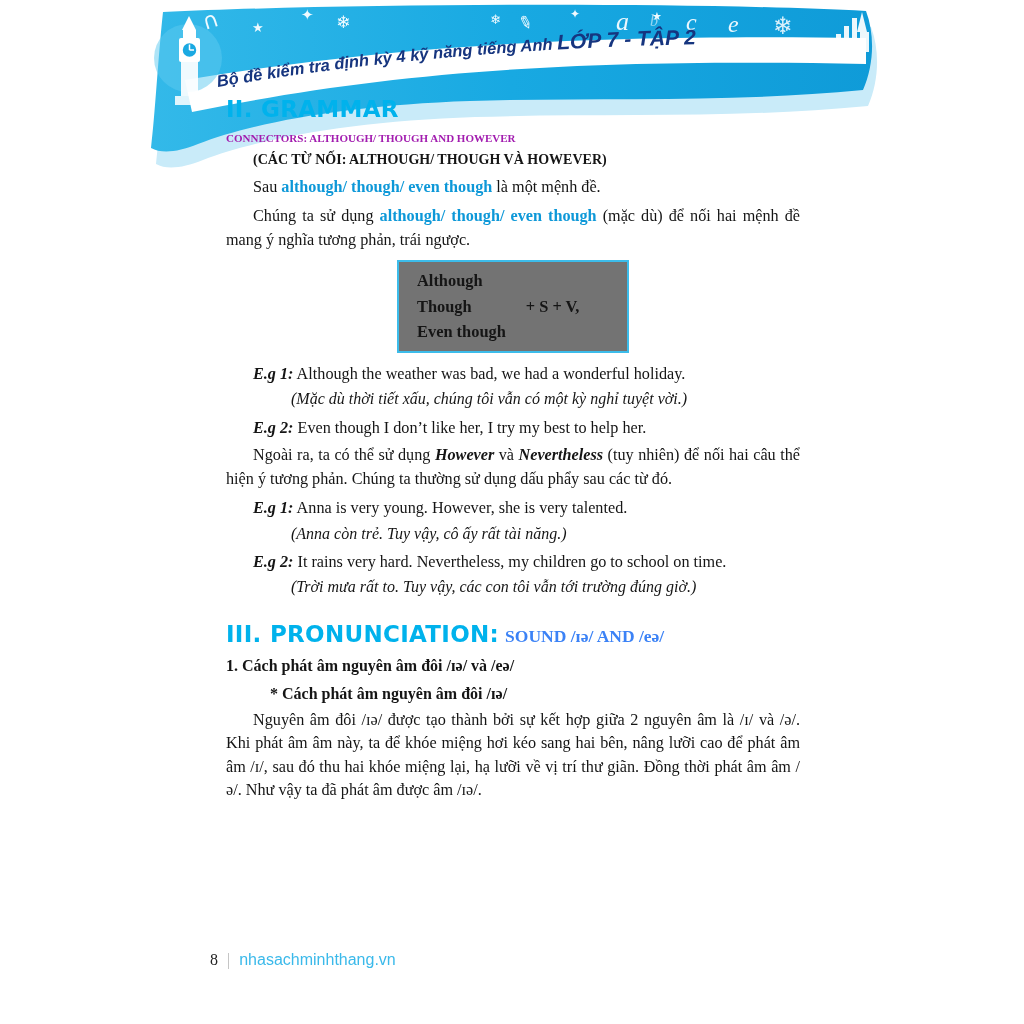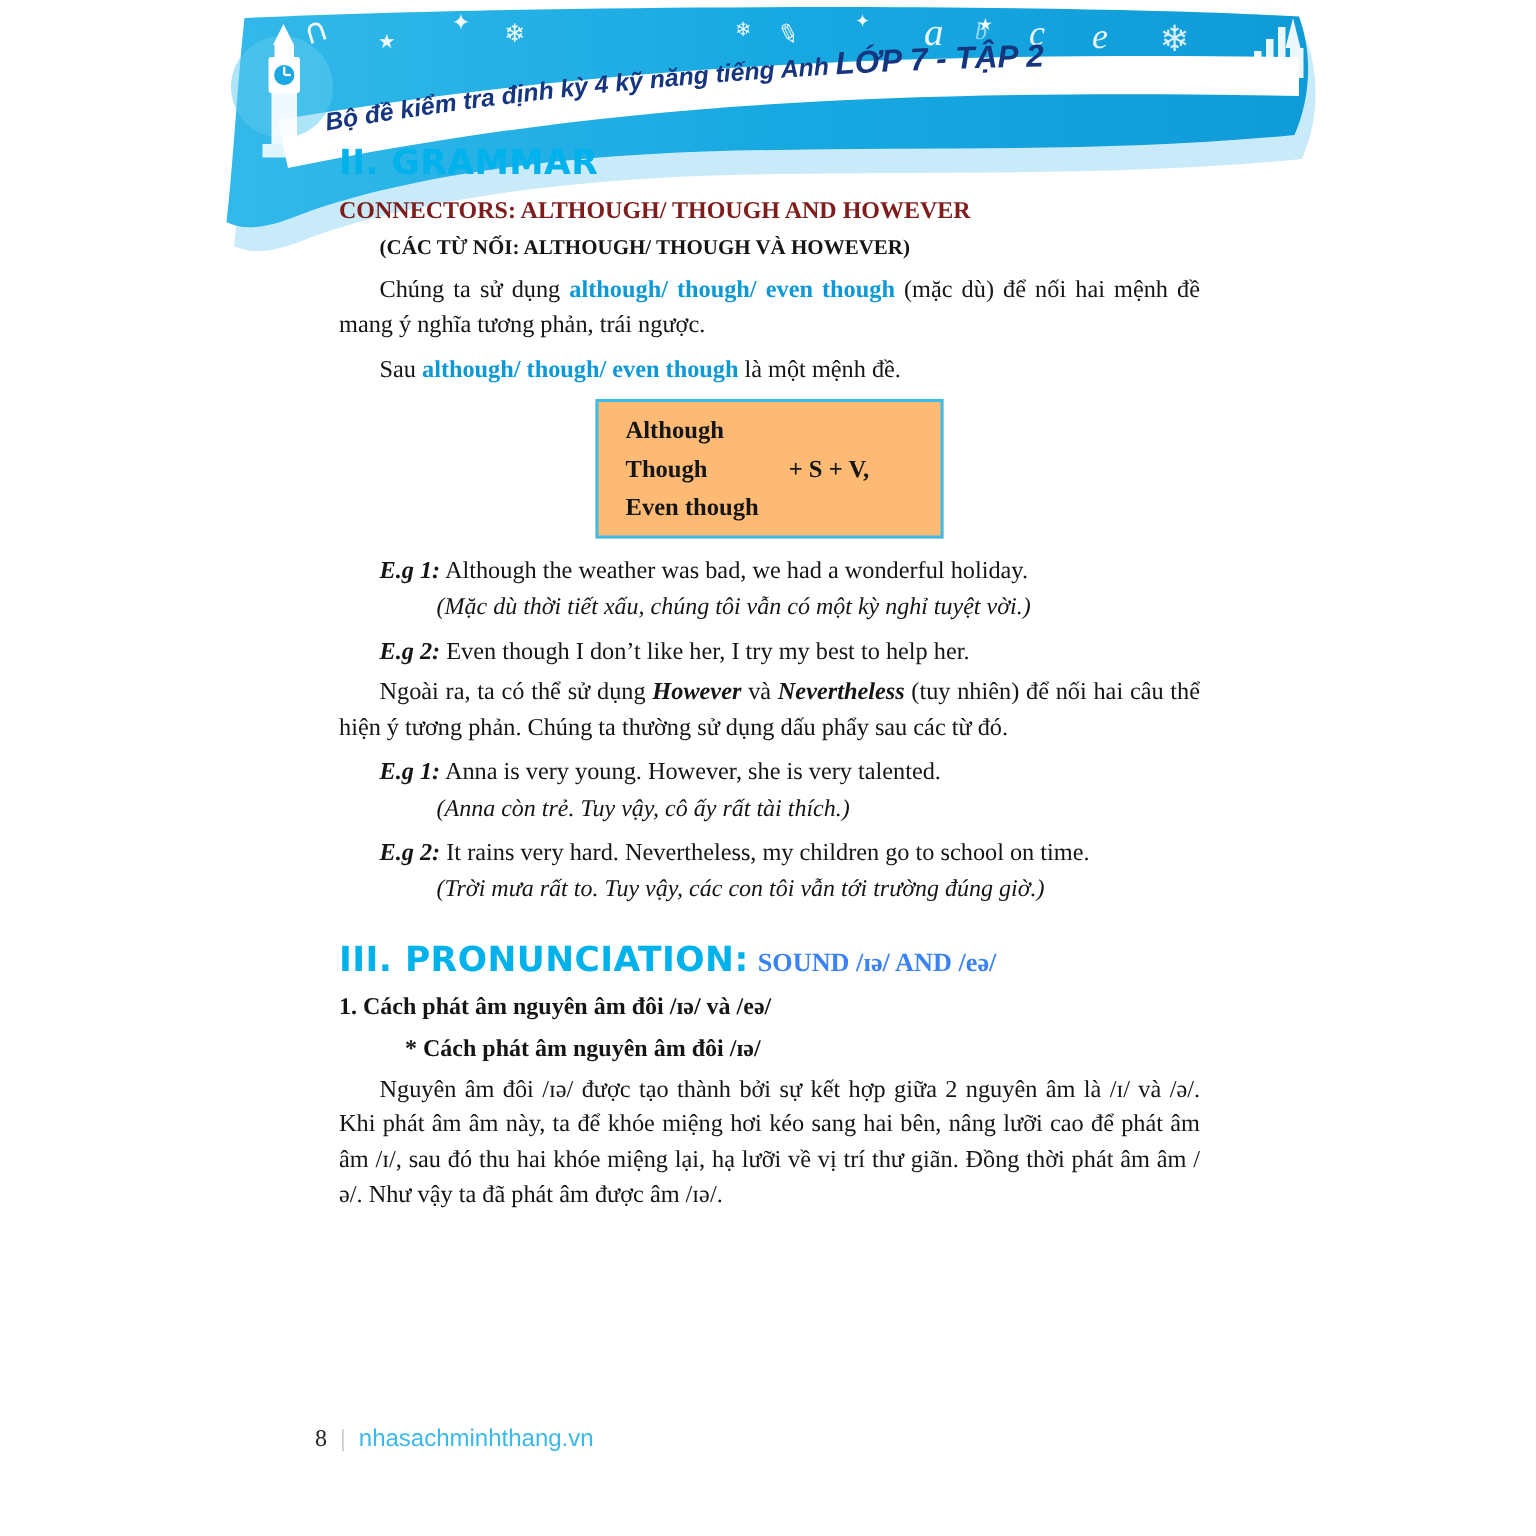--- a/index.html
+++ b/index.html
@@ -15,30 +15,30 @@
 
   h2.sec{
     font-family:"DejaVu Sans","Liberation Sans",sans-serif;font-weight:800;
     color:#00b2ec;font-size:23px;margin:0 0 10px 0;letter-spacing:.3px;
   }
   h2.sec .sound{
     font-family:"Liberation Serif",serif;color:#3b82f6;font-size:17.5px;
     font-weight:bold;margin-left:6px;letter-spacing:0;
   }
   h3.sub{
-    color:#7f1d1d;font-size:16px;font-weight:bold;margin:0 0 8px 0;
+    color:#a21caf;font-size:11px;font-weight:bold;margin:0 0 8px 0;
   }
   .vi-title{font-weight:bold;font-size:14px;margin:0 0 8px 27px;}
 
   .para{font-size:16.2px;line-height:1.45;text-align:justify;text-indent:27px;margin:4px 0 6px 0;}
   .blue-bold{color:#0d98d8;font-weight:bold;}
   .bi{font-weight:bold;font-style:italic;}
 
   .g-box{
-    border:2px solid #3cbcea;background:#fdba74;width:max-content;min-width:192px;
+    border:2px solid #3cbcea;background:#737373;width:max-content;min-width:192px;
     margin:8px auto 10px auto;padding:6px 18px;font-weight:bold;font-size:16.4px;line-height:1.55;
   }
   .g-box .row{display:flex;align-items:center;gap:20px;}
 
   .example{font-size:16.2px;margin:6px 0 2px 27px;line-height:1.45;}
   .eg-label{font-weight:bold;font-style:italic;}
   .translation{font-style:italic;font-size:16px;margin:2px 0 6px 65px;line-height:1.4;}
 
   .sec3{margin-top:22px !important;}
   .bold-line{font-weight:bold;font-size:16px;margin:10px 0 6px 0;}
@@ -111,23 +111,23 @@
     </text>
   </svg>
 
   <div class="content">
 
     <h2 class="sec">II. GRAMMAR</h2>
 
     <h3 class="sub">CONNECTORS: ALTHOUGH/ THOUGH AND HOWEVER</h3>
     <p class="vi-title">(CÁC TỪ NỐI: ALTHOUGH/ THOUGH VÀ HOWEVER)</p>
 
+    <p class="para"><span>Sau </span><span class="blue-bold">although/ though/ even though</span><span> là một mệnh đề.</span></p>
+
     <p class="para"><span>Chúng ta sử dụng </span><span class="blue-bold">although/ though/ even though</span><span> (mặc dù) để nối hai mệnh đề mang ý nghĩa tương phản, trái ngược.</span></p>
-
-    <p class="para"><span>Sau </span><span class="blue-bold">although/ though/ even though</span><span> là một mệnh đề.</span></p>
 
     <div class="g-box">
       <div class="row">
         <div>
           <div>Although</div>
           <div>Though</div>
           <div>Even though</div>
         </div>
         <div>+ S + V,</div>
       </div>
@@ -135,21 +135,21 @@
 
     <p class="example"><span class="eg-label">E.g 1:</span><span> Although the weather was bad, we had a wonderful holiday.</span></p>
     <p class="translation">(Mặc dù thời tiết xấu, chúng tôi vẫn có một kỳ nghỉ tuyệt vời.)</p>
 
     <p class="example"><span class="eg-label">E.g 2:</span><span> Even though I don’t like her, I try my best to help her.</span></p>
 
     <p class="para"><span>Ngoài ra, ta có thể sử dụng </span><span class="bi">However</span><span> và </span><span class="bi">Nevertheless</span><span> (tuy nhiên) để nối hai câu thể hiện ý tương phản. Chúng ta thường sử dụng dấu phẩy sau các từ đó.</span></p>
 
 
     <p class="example"><span class="eg-label">E.g 1:</span><span> Anna is very young. However, she is very talented.</span></p>
-    <p class="translation">(Anna còn trẻ. Tuy vậy, cô ấy rất tài thích.)</p>
+    <p class="translation">(Anna còn trẻ. Tuy vậy, cô ấy rất tài năng.)</p>
 
     <p class="example"><span class="eg-label">E.g 2:</span><span> It rains very hard. Nevertheless, my children go to school on time.</span></p>
     <p class="translation">(Trời mưa rất to. Tuy vậy, các con tôi vẫn tới trường đúng giờ.)</p>
 
     <h2 class="sec sec3"><span>III. PRONUNCIATION:</span><span class="sound">SOUND /ɪə/ AND /eə/</span></h2>
 
     <p class="bold-line">1. Cách phát âm nguyên âm đôi /ɪə/ và /eə/</p>
     <p class="bold-line indent">* Cách phát âm nguyên âm đôi /ɪə/</p>
 
     <p class="para">Nguyên âm đôi /ɪə/ được tạo thành bởi sự kết hợp giữa 2 nguyên âm là /ɪ/ và /ə/. Khi phát âm âm này, ta để khóe miệng hơi kéo sang hai bên, nâng lưỡi cao để phát âm âm /ɪ/, sau đó thu hai khóe miệng lại, hạ lưỡi về vị trí thư giãn. Đồng thời phát âm âm /ə/. Như vậy ta đã phát âm được âm /ɪə/.</p>

